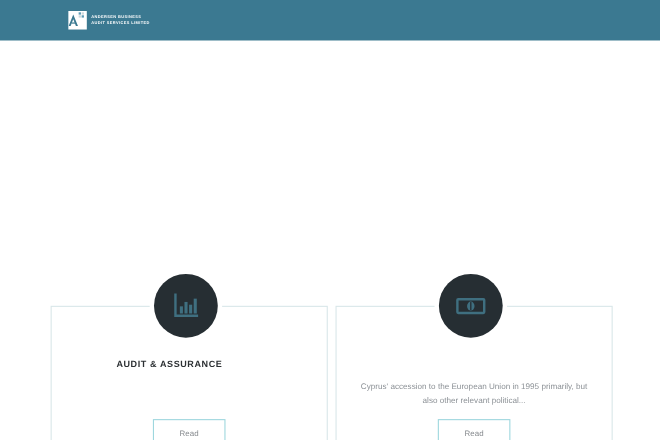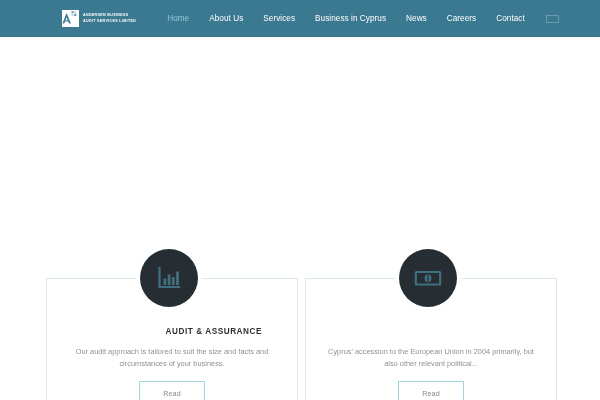--- a/index.html
+++ b/index.html
@@ -120,21 +120,21 @@
     box-shadow: 0 0 0 4px #ffffff;
   }
   .icon-audit    { left: 140px; top: 212px; }
   .icon-taxation { left: 399px; top: 212px; }
 
   .card-icon svg { display: block; }
 
   .card-title {
     position: absolute;
     width: 216px;
-    text-align: right;
+    text-align: center;
     font-size: 8.2px;
     font-weight: bold;
     letter-spacing: 0.55px;
     color: #2c3033;
     text-transform: uppercase;
   }
   .title-audit    { left: 46px;  top: 290px; }
   .title-taxation { left: 305px; top: 290px; }
 
   .card-desc {
@@ -184,61 +184,45 @@
         <path d="M4.6 3.1 L8.9 13.6 L7.0 13.6 L4.6 7.4 L2.2 13.6 L0.4 13.6 Z" fill="#3b7991"></path>
         <rect x="3.0" y="10.4" width="3.3" height="1.1" fill="#3b7991"></rect>
       </svg>
     </span>
     <span class="brand-words">
       <span class="brand-line1">Andersen Business</span>
       <span class="brand-line2">Audit Services Limited</span>
     </span>
   </a>
 
-  <nav class="main-nav">
-    <a class="nav-link active" href="#">Home</a>
-    <a class="nav-link" href="#">About Us</a>
-    <a class="nav-link" href="#">Services</a>
-    <a class="nav-link" href="#">Business in Cyprus</a>
-    <a class="nav-link" href="#">News</a>
-    <a class="nav-link" href="#">Careers</a>
-    <a class="nav-link" href="#">Contact</a>
-
-    <span class="lang-flag">
-      <span class="flag-band flag-white"></span>
-      <span class="flag-band flag-blue"></span>
-      <span class="flag-band flag-red"></span>
-    </span>
-  </nav>
 </div>
 
 <div class="services-section">
 
   <div class="card card-audit"></div>
 
   <div class="card-icon icon-audit">
     <svg width="26" height="26" viewBox="0 0 26 26">
       <path d="M3.5 3 L3.5 22 L23 22" fill="none" stroke="#3f6f80" stroke-width="2.2" stroke-linecap="square"></path>
       <rect x="7.5" y="13.5" width="2.8" height="6.5" fill="#3f6f80"></rect>
       <rect x="11.7" y="9.5" width="2.8" height="10.5" fill="#3f6f80"></rect>
       <rect x="15.9" y="12" width="2.8" height="8" fill="#3f6f80"></rect>
       <rect x="20.1" y="6.5" width="2.8" height="13.5" fill="#3f6f80"></rect>
     </svg>
   </div>
 
   <div class="card-title title-audit">AUDIT &amp; ASSURANCE</div>
-  <div class="card-desc  desc-audit">Our audit approach is tailored to suit the size and facts and circumstances of your business.</div>
   <button class="read-more btn-audit">Read More</button>
 
   <div class="card card-taxation"></div>
 
   <div class="card-icon icon-taxation">
     <svg width="28" height="26" viewBox="0 0 28 26">
       <rect x="1.8" y="7" width="24.4" height="12.5" rx="0.8" fill="none" stroke="#3f6f80" stroke-width="2.2"></rect>
       <ellipse cx="14" cy="13.25" rx="3.4" ry="4.1" fill="#3f6f80"></ellipse>
       <rect x="13.4" y="9.6" width="1.2" height="7.3" fill="#262e33"></rect>
     </svg>
   </div>
 
-  <div class="card-desc  desc-taxation">Cyprus' accession to the European Union in 2004 primarily, but also other relevant political...</div>
+  <div class="card-desc  desc-taxation">Cyprus' accession to the European Union in 1995 primarily, but also other relevant political...</div>
   <button class="read-more btn-taxation">Read More</button>
 
 </div>
 
 </body></html>

